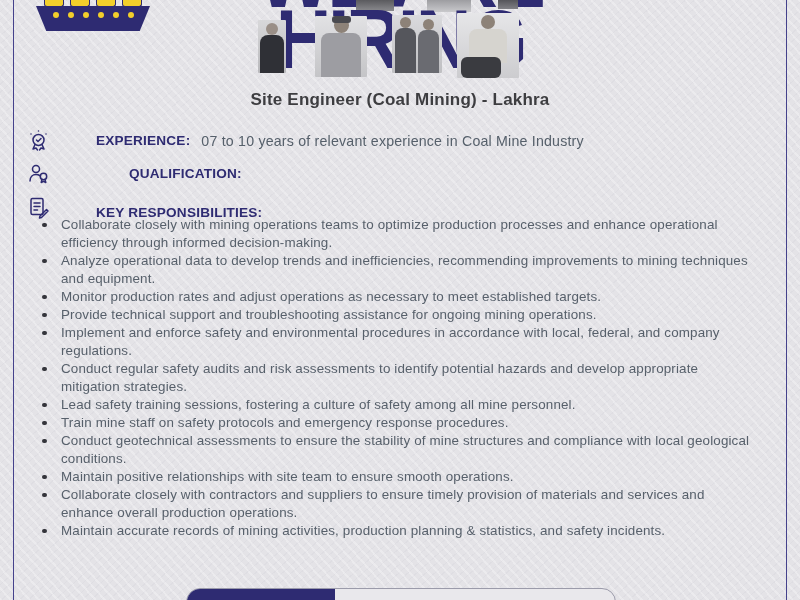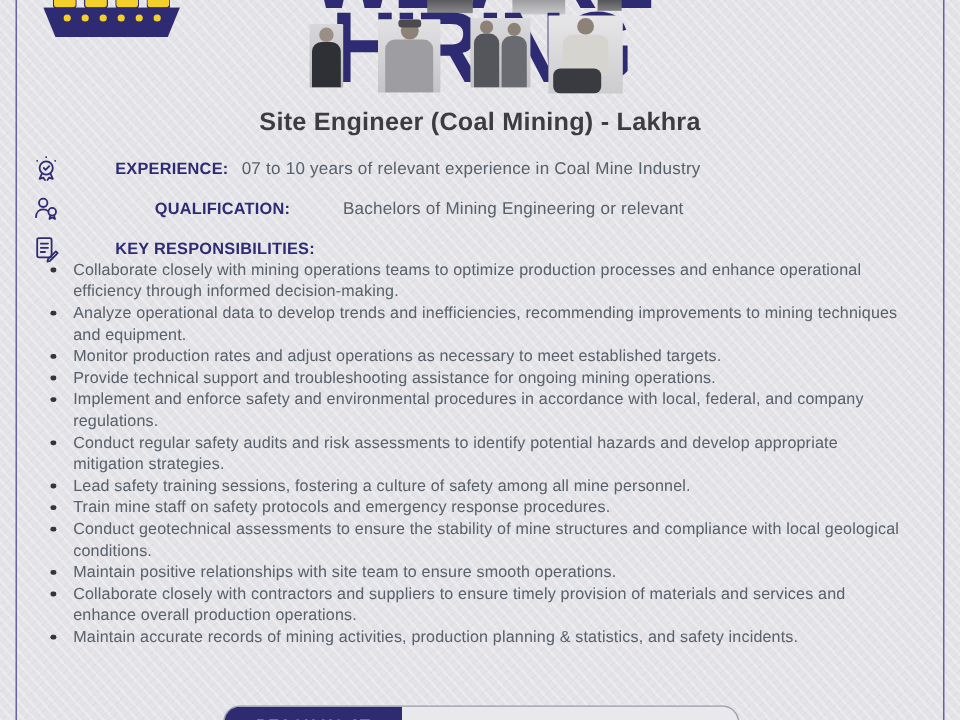--- a/index.html
+++ b/index.html
@@ -41,28 +41,28 @@
     line-height:1; transform:scaleX(.92);
   }
   .photo { position:absolute; overflow:hidden; border-radius:1px; }
   .photo .head { position:absolute; border-radius:50%; }
   .photo .torso { position:absolute; border-radius:8px 8px 0 0; }
   .frag { position:absolute; }
 
   
   .job-title {
     position:absolute; left:0; right:0; top:90px; text-align:center;
-    font-size:21px; font-weight:bold; color:#3d3d40; letter-spacing:.2px;
+    font-size:17px; font-weight:bold; color:#3d3d40; letter-spacing:.2px;
   }
 
   
   .info-row { position:absolute; left:26px; right:30px; display:flex; align-items:center; gap:11px; }
   .info-row.r1 { top:128px; }
   .info-row.r2 { top:161px;gap:44px; }
-  .info-row.r3 { top:195px; }
+  .info-row.r3 { top:195px;align-items:flex-end; }
   .info-icon { width:25px; height:25px; flex:0 0 25px; display:flex; align-items:center; justify-content:center; }
   .info-label { font-size:13.6px; font-weight:800; color:#2e2b72; letter-spacing:.2px; white-space:nowrap;padding-left:34px; }
   .info-value { font-size:14.2px; color:#56606b; letter-spacing:.2px; white-space:nowrap; }
 
   
   ul.bullets { position:absolute; top:216px; left:41px; right:44px; list-style:none; }
   ul.bullets li {
     position:relative; padding-left:20px; font-size:13.4px; line-height:18px;
     color:#57606b; letter-spacing:.15px;
   }
@@ -159,21 +159,20 @@
   <div class="info-row r2">
     <span class="info-icon">
       <svg class="ic" width="25" height="25" viewBox="0 0 25 25">
         <circle cx="10" cy="8" r="3.5"></circle>
         <path d="M4 20c0-4 2.5-6.5 6-6.5 1.5 0 2.8.4 3.8 1.2"></path>
         <circle cx="17.5" cy="15.5" r="3.2"></circle>
         <path d="M16 18.5l-.8 3 2.3-1.2 2.3 1.2-.8-3"></path>
       </svg>
     </span>
     <span class="info-label">QUALIFICATION:</span>
-    <span class="info-value">Bachelors of Mining Engineering or relevant</span>
   </div>
 
   <div class="info-row r3">
     <span class="info-icon">
       <svg class="ic" width="25" height="25" viewBox="0 0 25 25">
         <rect x="5" y="3.5" width="12" height="16" rx="1.5"></rect>
         <path d="M8 8h6 M8 11.5h6 M8 15h3.5"></path>
         <path d="M14 21l6.5-6.5 1.5 1.5L15.5 22.5 13.5 23z"></path>
       </svg>
     </span>

